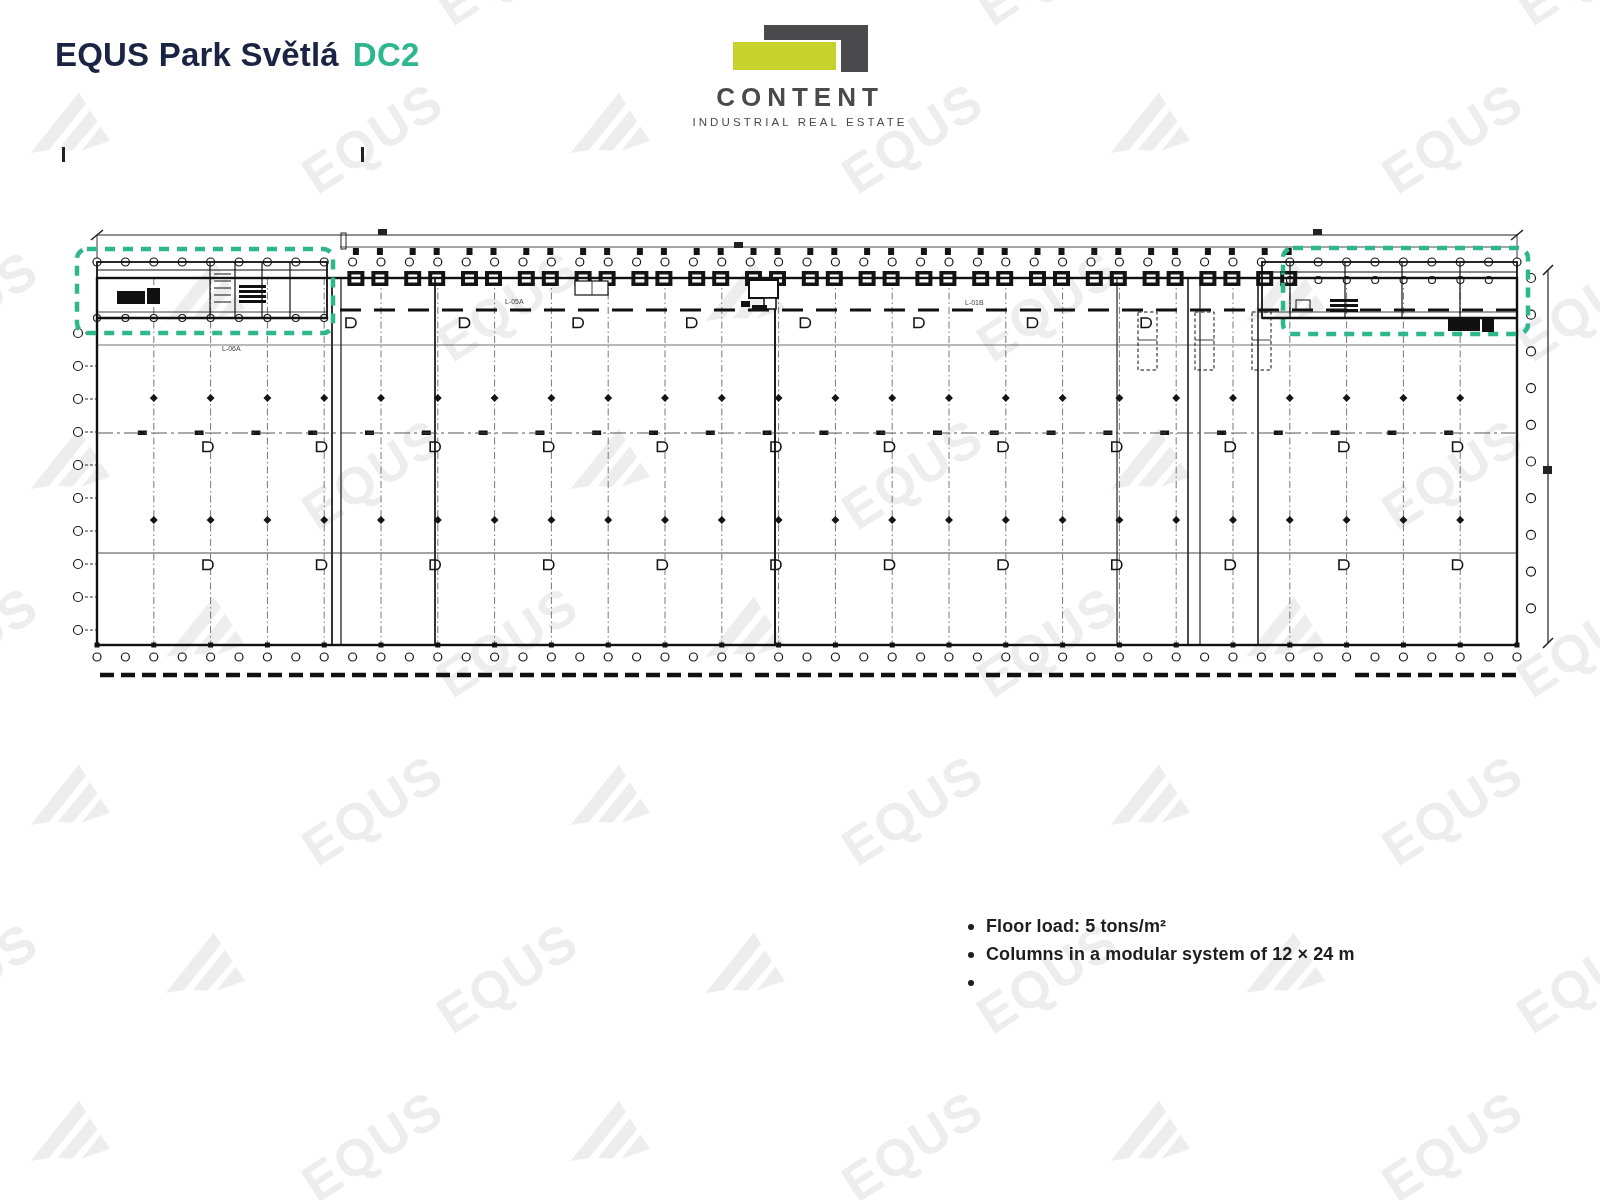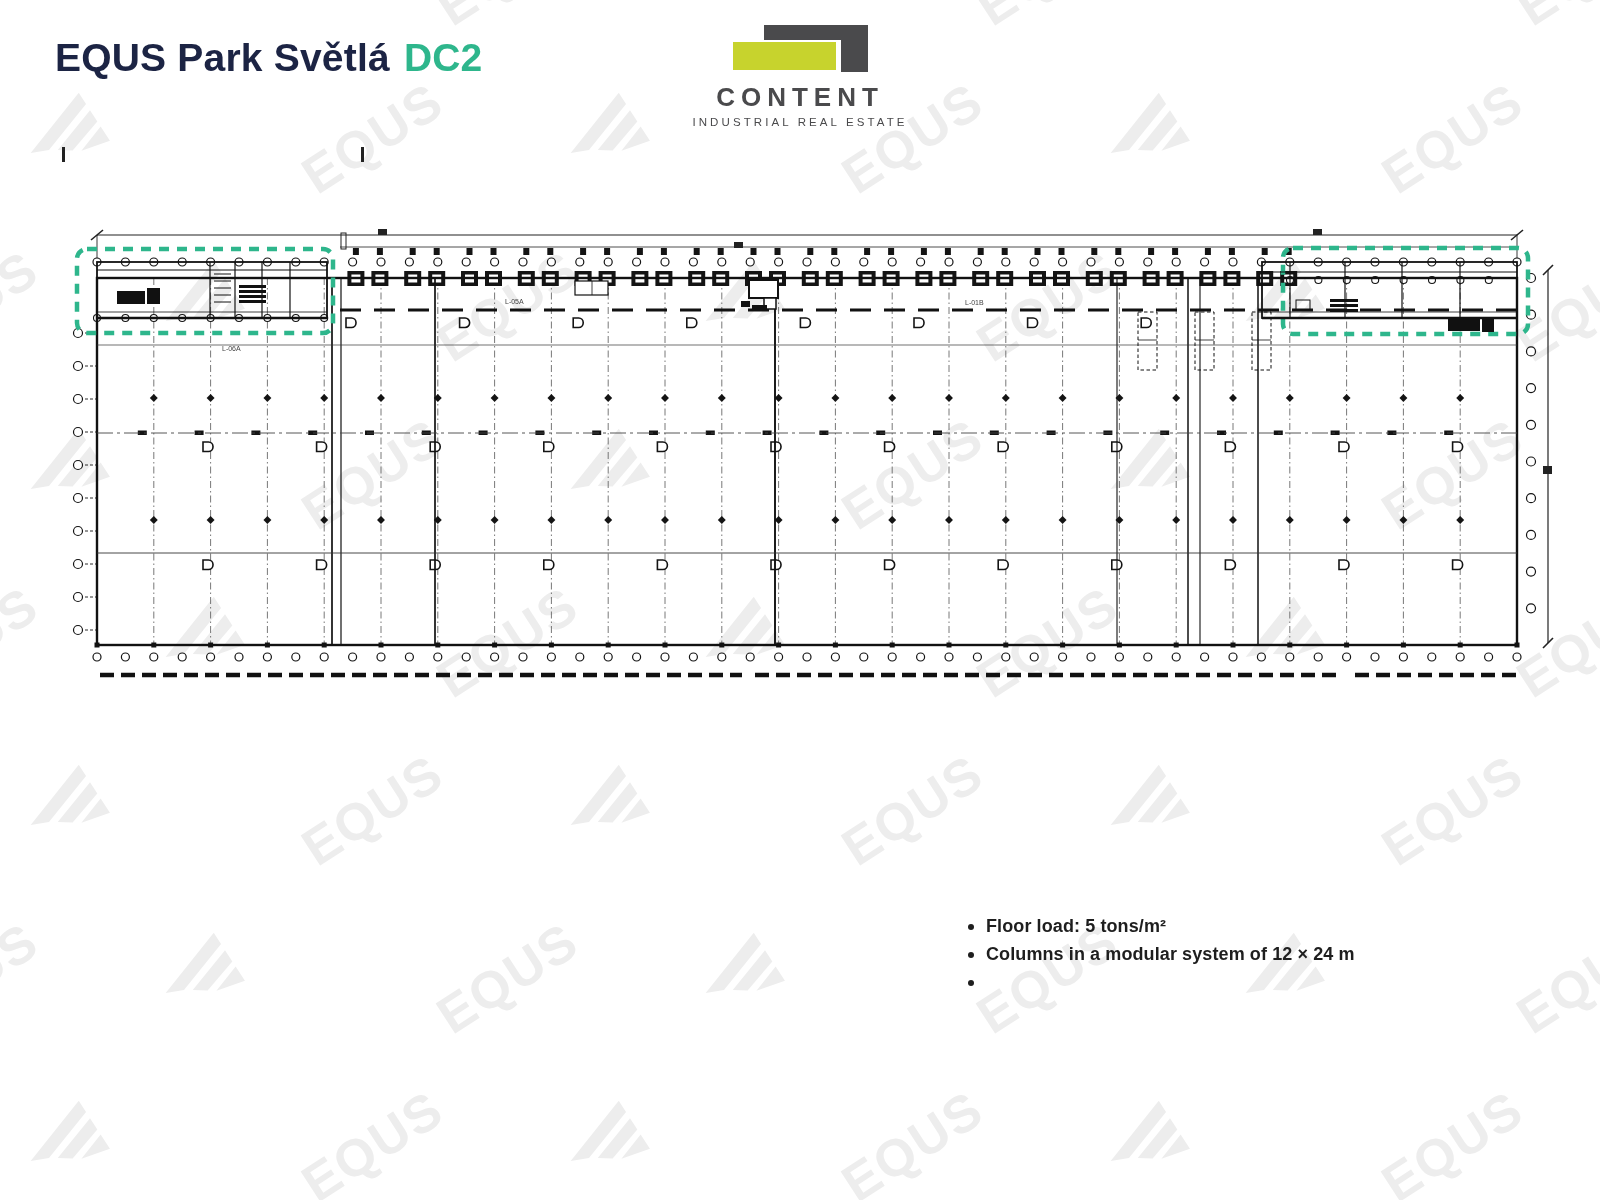--- a/index.html
+++ b/index.html
@@ -7,21 +7,21 @@
     position:relative;width:1600px;height:1200px;background:#fff;
     overflow:hidden;font-family:"Liberation Sans",sans-serif;
   }
   
   .wm-layer{position:absolute;inset:0;z-index:0;}
   .wm-item{position:absolute;transform:rotate(-33deg);transform-origin:center;
     color:var(--wm,#ededed);font-weight:800;font-size:52px;letter-spacing:2px;
     user-select:none;white-space:nowrap;}
   .wm-item svg{display:block;}
   
-  .hdr{position:absolute;left:55px;top:36px;z-index:3;font-size:39px;font-weight:700;letter-spacing:.2px;}
+  .hdr{position:absolute;left:55px;top:36px;z-index:3;font-size:33px;font-weight:700;letter-spacing:.2px;}
   .hdr .t{color:var(--navy,#1c2444);}
   .hdr .b{color:var(--teal,#2eb68c);margin-left:14px;}
   
   .brand{position:absolute;left:690px;top:25px;width:220px;z-index:3;text-align:center;}
   .brand .mark{position:relative;width:135px;height:48px;margin:0 auto;}
   .brand .mark .bar{position:absolute;left:31px;top:0;width:104px;height:15px;background:var(--gray,#4a4a4c);}
   .brand .mark .leg{position:absolute;left:108px;top:14px;width:27px;height:33px;background:var(--gray,#4a4a4c);}
   .brand .mark .lime{position:absolute;left:0;top:17px;width:103px;height:28px;background:var(--lime,#c7d32d);}
   .brand .name{margin-top:9px;font-size:26px;font-weight:700;letter-spacing:6px;color:var(--gray,#4a4a4c);}
   .brand .tag{margin-top:3px;font-size:11.5px;font-weight:400;letter-spacing:3.1px;color:var(--gray,#4a4a4c);}

